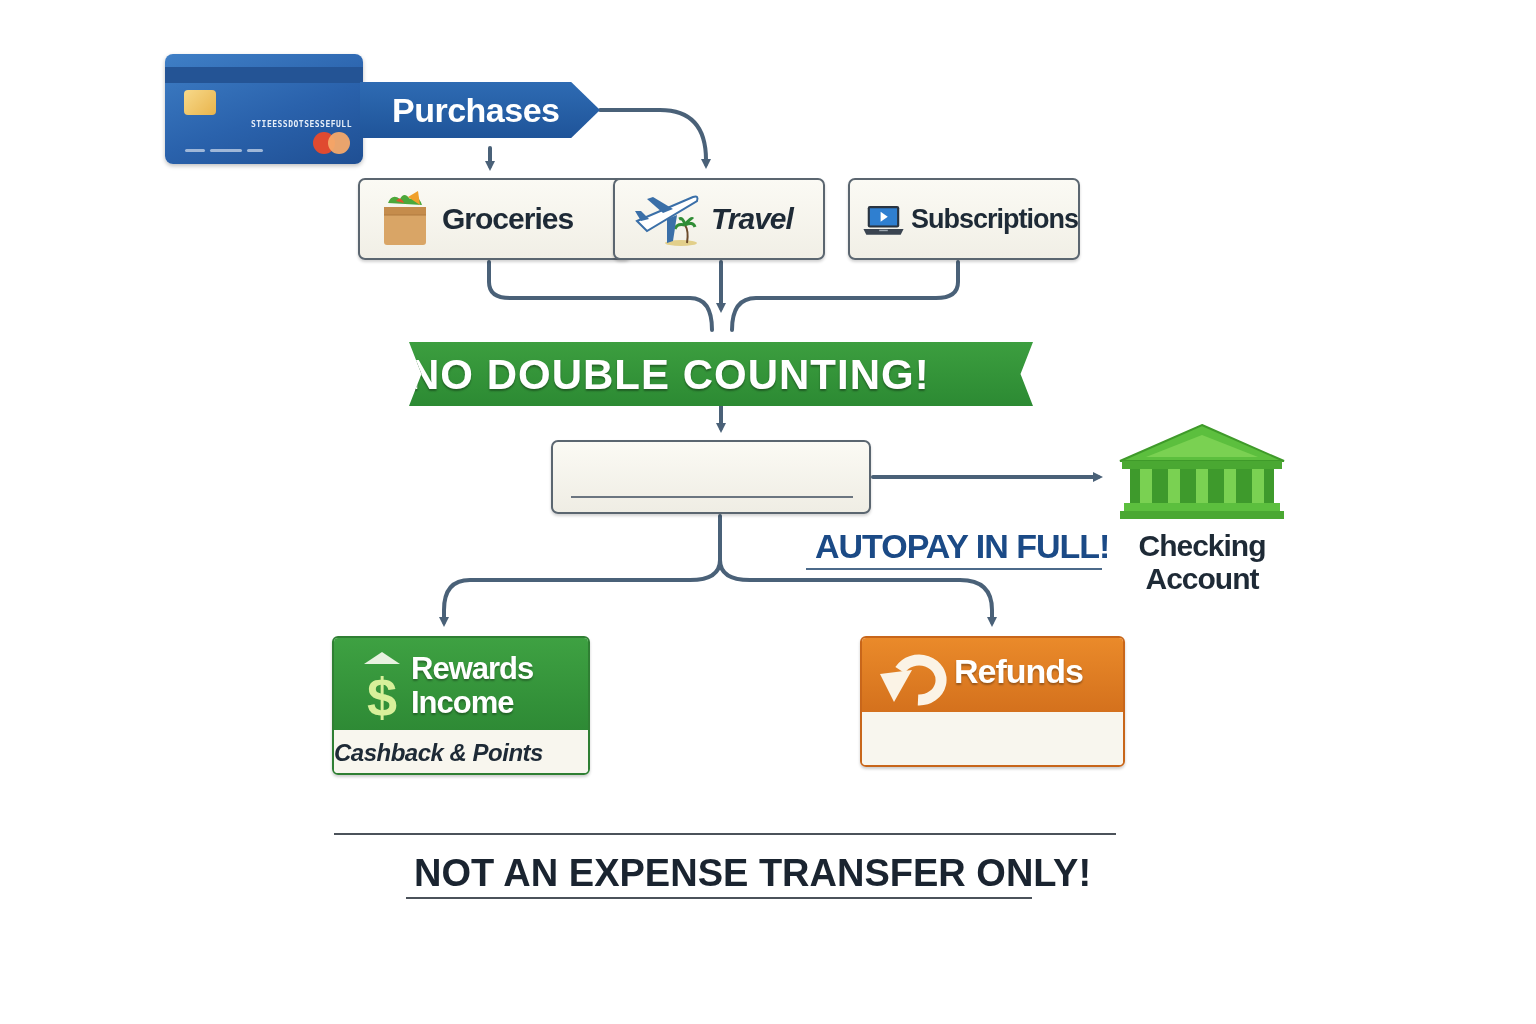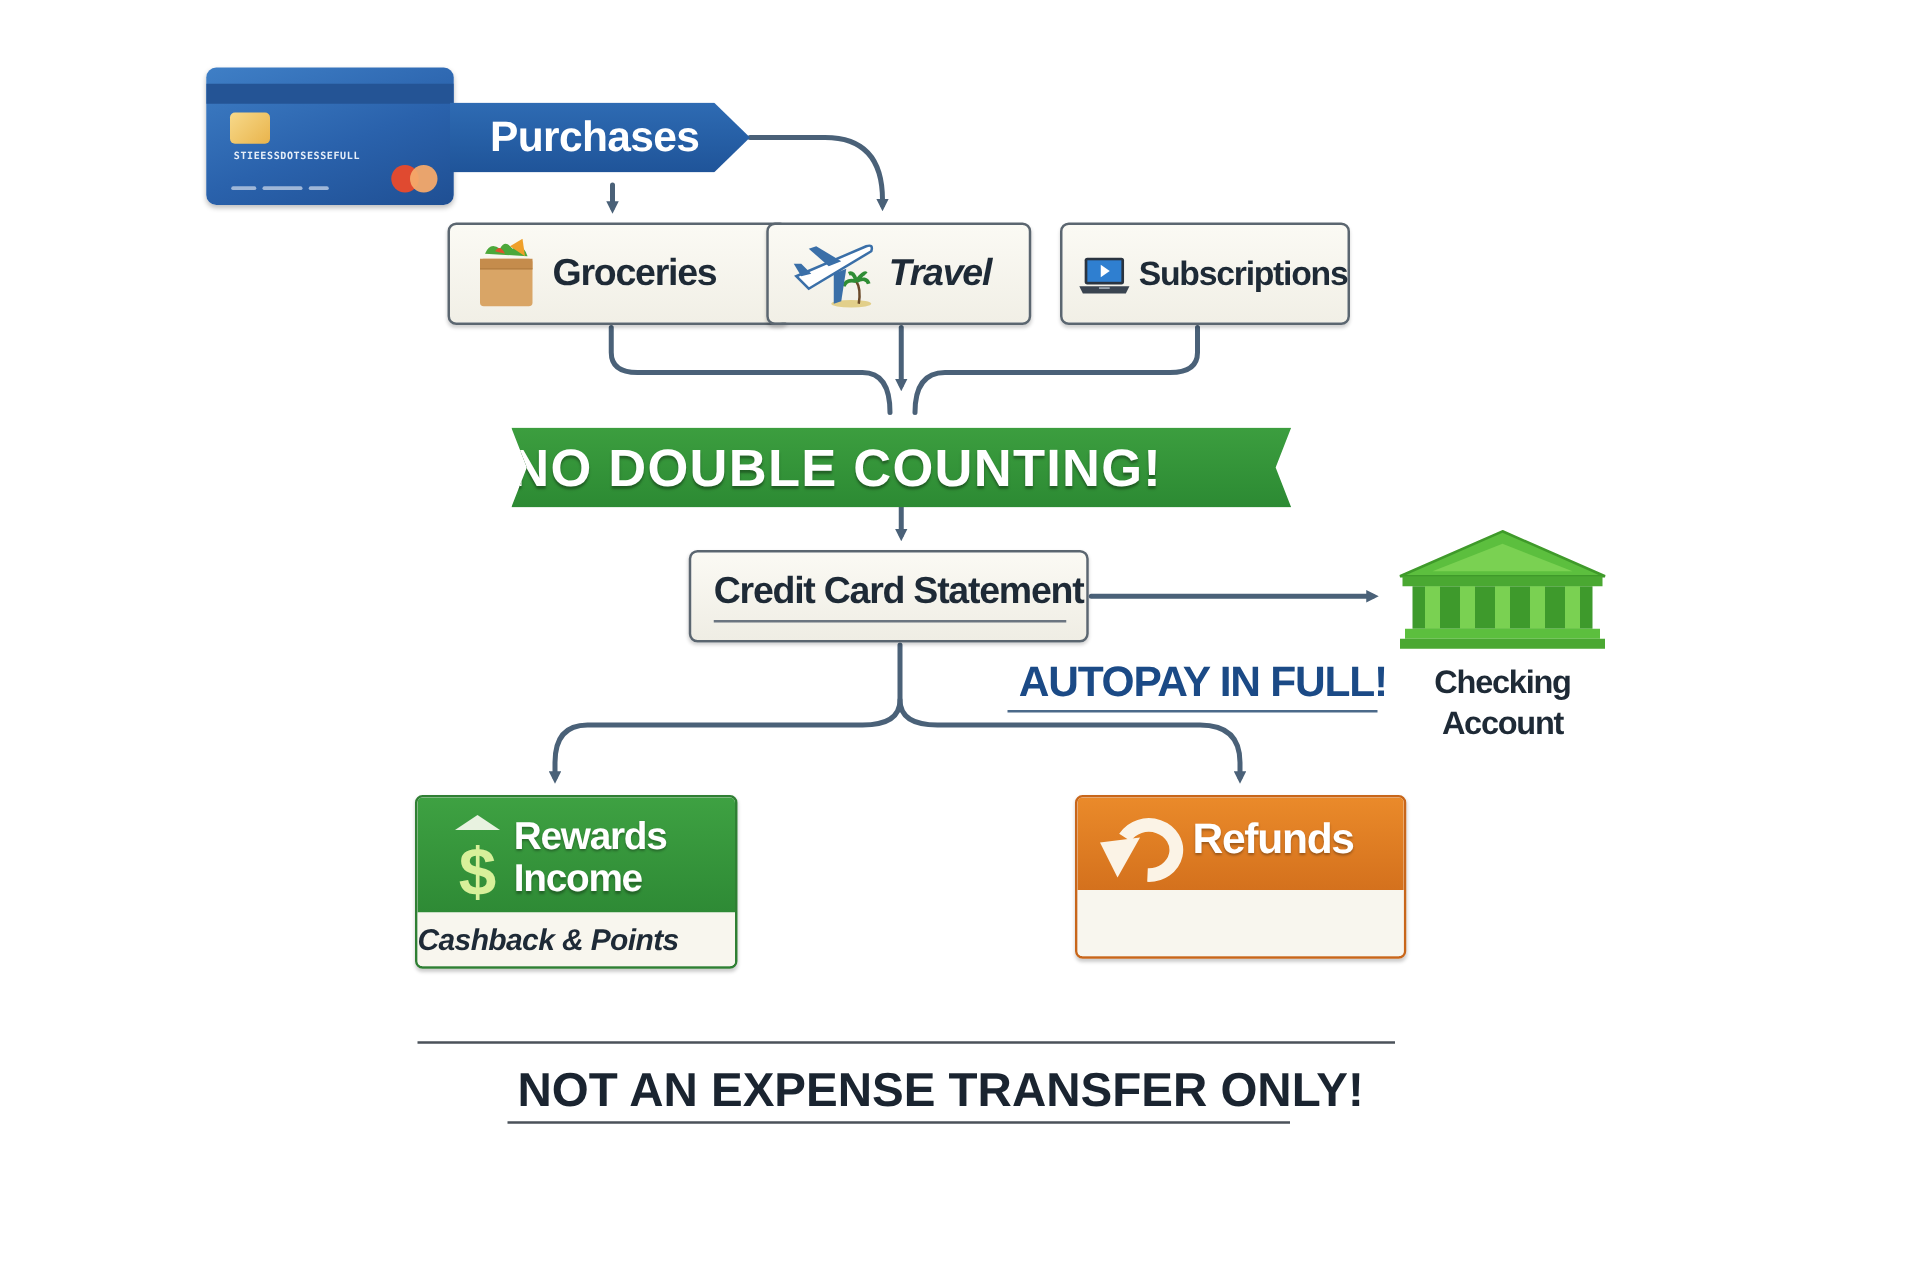--- a/index.html
+++ b/index.html
@@ -12,21 +12,21 @@
 
   
   .card {
     left: 165px; top: 54px; width: 198px; height: 110px; border-radius: 8px;
     background: linear-gradient(160deg, #3f7fc6 0%, #2a62ac 55%, #1f4f93 100%);
     box-shadow: 0 2px 4px rgba(0,0,0,0.25); overflow: hidden;
   }
   .card .stripe { position: absolute; left: 0; top: 13px; width: 100%; height: 16px; background: #245495; }
   .card .chip { position: absolute; left: 19px; top: 36px; width: 32px; height: 25px; border-radius: 4px;
     background: linear-gradient(135deg, #f7d98a, #e9b44c); }
-  .card .nums { position: absolute; left: 22px; top: 66px; width: 165px; display: flex; justify-content: flex-start;
+  .card .nums { position: absolute; left: 22px; top: 66px; width: 165px; display: flex; justify-content: flex-end;
     font-size: 8px; font-weight: bold; color: #e6eef8; font-family: "DejaVu Sans Mono", monospace; letter-spacing: 0.5px; }
   .card .dashes { position: absolute; left: 20px; top: 95px; display: flex; gap: 5px; }
   .card .dashes span { display: block; height: 3px; background: #9fb7d8; border-radius: 2px; }
   .card .c1 { position: absolute; left: 148px; top: 78px; width: 22px; height: 22px; border-radius: 50%; background: #e04a30; }
   .card .c2 { position: absolute; left: 163px; top: 78px; width: 22px; height: 22px; border-radius: 50%; background: #f4a96a; opacity: 0.95; }
 
   
   .purchases {
     left: 360px; top: 82px; width: 240px; height: 56px;
     background: linear-gradient(180deg, #2e6bb3 0%, #1f5499 100%);
@@ -63,21 +63,21 @@
   }
   .statement .label { position: absolute; left: 18px; top: 14px; font-size: 30px; font-weight: bold; color: #1e2a36; letter-spacing: -1px; }
   .statement .uline { position: absolute; left: 18px; right: 16px; top: 54px; height: 1.5px; background: #6b7580; }
 
   
   .autopay { left: 815px; top: 527px; font-size: 34px; font-weight: bold; color: #1b4a86; letter-spacing: -1px; }
   .autopay-line { left: 806px; top: 568px; width: 296px; height: 2px; background: #4c6a8a; }
 
   
   .bank { left: 1118px; top: 423px; width: 168px; height: 98px; }
-  .checking { left: 1120px; top: 529px; width: 164px; text-align: center; font-size: 26px; font-weight: bold; color: #1e2a36; line-height: 33px; letter-spacing: -1px; }
+  .checking { left: 1120px; top: 529px; width: 164px; text-align: center; font-size: 30px; font-weight: bold; color: #1e2a36; line-height: 33px; letter-spacing: -1px; }
 
   
   .rewards {
     left: 332px; top: 636px; width: 258px; height: 139px; box-sizing: border-box;
     border: 2.5px solid #2f7f33; border-radius: 6px; overflow: hidden;
     box-shadow: 0 2px 3px rgba(0,0,0,0.2);
   }
   .rewards .top { position: absolute; left: 0; top: 0; right: 0; height: 92px; background: linear-gradient(180deg, #3ea142 0%, #2e8a35 100%); }
   .rewards .bottom { position: absolute; left: 0; top: 92px; right: 0; bottom: 0; background: #f8f6ee; }
   .rewards .title { position: absolute; left: 77px; top: 14px; color: #fff; font-size: 31px; font-weight: bold; line-height: 34px; letter-spacing: -1px; text-shadow: 0 2px 2px rgba(0,0,0,0.3); }
@@ -181,21 +181,20 @@
     <path d="M26 18 L36 25 L26 32 Z" fill="#ffffff"></path>
     <path d="M2 42 L58 42 L54 50 L6 50 Z" fill="#3a4450"></path>
     <rect x="24" y="43" width="12" height="2" fill="#9aa4ae"></rect>
   </svg>
   <span class="label" style="font-size:27px">Subscriptions</span>
 </div>
 
 <div class="abs banner">NO DOUBLE COUNTING!</div>
 
 <div class="abs statement">
-  <span class="label">Credit Card Statement</span>
   <div class="uline"></div>
 </div>
 
 <div class="abs autopay">AUTOPAY IN FULL!</div>
 <div class="abs autopay-line"></div>
 
 <svg class="abs bank" viewBox="0 0 168 98">
   <path d="M84 2 L166 38 L2 38 Z" fill="#5cbf3e" stroke="#3f9a2a" stroke-width="2"></path>
   <path d="M84 12 L140 34 L28 34 Z" fill="#7ad152"></path>
   <rect x="4" y="38" width="160" height="8" fill="#4aa832"></rect>

